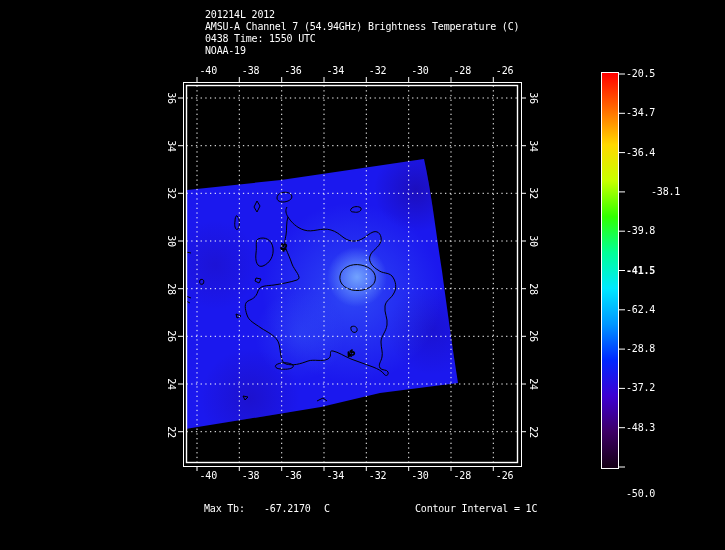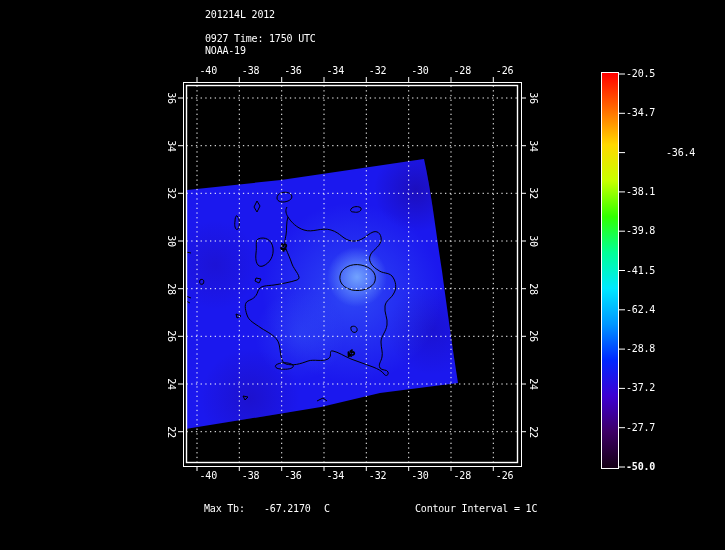--- a/index.html
+++ b/index.html
@@ -16,21 +16,22 @@
   #colorbar-gradient{position:absolute;inset:0;}
   .footer-item{position:absolute;top:503px;white-space:pre;}
   svg{position:absolute;}
 </style>
 </head>
 <body>
 
 <div id="canvas">
 
   <div class="tline" style="top:9px">201214L 2012</div>
-  <div class="tline" style="top:33px">0927 Time: 1750 UTC</div>
+  <div class="tline" style="top:21px">AMSU-A Channel 7 (54.94GHz) Brightness Temperature (C)</div>
+  <div class="tline" style="top:33px">0438 Time: 1550 UTC</div>
   <div class="tline" style="top:45px">NOAA-19</div>
 
   <svg id="map-svg" style="left:170px;top:70px" width="370" height="410" viewBox="170 70 370 410">
       <defs>
         <clipPath id="innerClip">
           <rect x="187" y="86" width="330" height="376"></rect>
         </clipPath>
         <radialGradient id="gBroad" gradientUnits="userSpaceOnUse" cx="352" cy="293" r="90">
           <stop offset="0%" stop-color="rgba(62,110,252,0.55)"></stop>
           <stop offset="100%" stop-color="rgba(62,110,252,0)"></stop>
@@ -175,29 +176,29 @@
       <div class="lat-label" style="left: 160px; top: 282.7px;">28</div>
       <div class="lat-label" style="left: 522px; top: 282.7px;">28</div>
       <div class="lat-label" style="left: 160px; top: 330.3px;">26</div>
       <div class="lat-label" style="left: 522px; top: 330.3px;">26</div>
       <div class="lat-label" style="left: 160px; top: 378px;">24</div>
       <div class="lat-label" style="left: 522px; top: 378px;">24</div>
       <div class="lat-label" style="left: 160px; top: 425.7px;">22</div>
       <div class="lat-label" style="left: 522px; top: 425.7px;">22</div>
       <div class="cb-label" style="top: 68px;">-20.5</div>
       <div class="cb-label" style="top: 107.3px;">-34.7</div>
-      <div class="cb-label" style="top: 146.6px; margin-left: 40px;">-36.4</div>
-      <div class="cb-label" style="top: 185.9px;">-38.1</div>
+      <div class="cb-label" style="top: 146.6px;">-36.4</div>
+      <div class="cb-label" style="top: 185.9px; margin-left: 25px;">-38.1</div>
       <div class="cb-label" style="top: 225.2px;">-39.8</div>
-      <div class="cb-label" style="top: 264.5px;">-41.5</div>
+      <div class="cb-label" style="top: 264.5px; font-weight: bold;">-41.5</div>
       <div class="cb-label" style="top: 303.8px;">-62.4</div>
       <div class="cb-label" style="top: 343.1px;">-28.8</div>
       <div class="cb-label" style="top: 382.4px;">-37.2</div>
-      <div class="cb-label" style="top: 421.7px;">-27.7</div>
-      <div class="cb-label" style="top: 461px; font-weight: bold;">-50.0</div>
+      <div class="cb-label" style="top: 421.7px;">-48.3</div>
+      <div class="cb-label" style="top: 488px;">-50.0</div>
     </div>
 
   <div id="colorbar-frame">
     <div id="colorbar-gradient" style="background: linear-gradient(rgb(255, 0, 0) 0%, rgb(255, 106, 0) 9.1%, rgb(255, 216, 0) 18.2%, rgb(200, 255, 0) 27.3%, rgb(48, 255, 0) 36.4%, rgb(0, 255, 150) 45.5%, rgb(0, 232, 255) 54.5%, rgb(0, 150, 255) 63.6%, rgb(0, 40, 255) 72.7%, rgb(60, 0, 210) 81.8%, rgb(60, 0, 100) 90.9%, rgb(20, 0, 20) 100%);"></div>
   </div>
   <svg id="cb-ticks-svg" style="left:618px;top:70px" width="10" height="402" viewBox="0 0 10 402">
       <line x1="1" x2="7" y1="4" y2="4" stroke="#fff" stroke-width="1"></line>
       <line x1="1" x2="7" y1="43.3" y2="43.3" stroke="#fff" stroke-width="1"></line>
       <line x1="1" x2="7" y1="82.6" y2="82.6" stroke="#fff" stroke-width="1"></line>
       <line x1="1" x2="7" y1="121.89999999999998" y2="121.89999999999998" stroke="#fff" stroke-width="1"></line>

